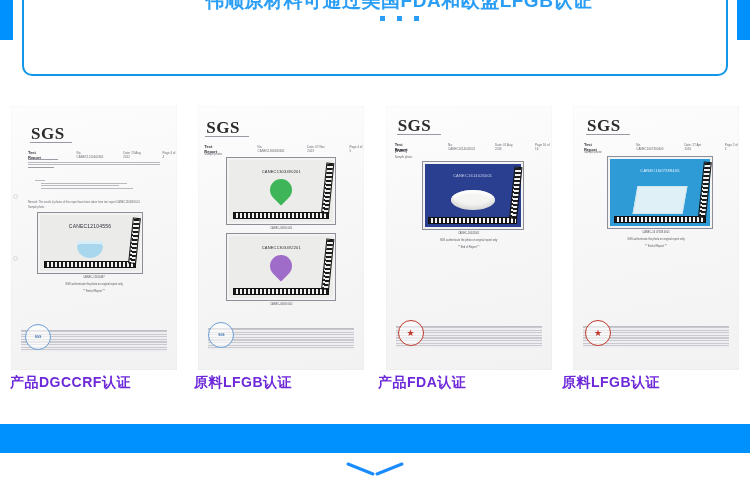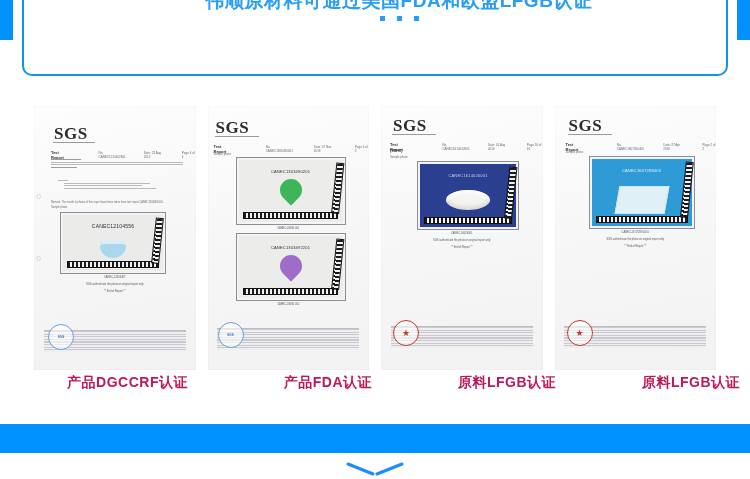--- a/index.html
+++ b/index.html
@@ -27,21 +27,21 @@
     display:flex; justify-content:center; gap:12px;
   }
   .dot{ width:5px; height:5px; background:#2a9df4; }
 
   .edge{ position:absolute; top:0; width:13px; height:40px; background:#0091ff; }
   .edge-l{ left:0; } .edge-r{ right:0; }
 
   
   .grid{
     position:absolute; left:0; top:104px; width:750px; height:268px;
-    display:flex; justify-content:space-between; padding:0 28px;
+    display:flex; justify-content:space-between; padding:0 5px;
   }
   .cert{
     width:178px; height:268px; background:#ffffff; position:relative;
     overflow:hidden; font-size:3px; color:#55555f;
   }
   .cert-paper{
     position:absolute; left:6px; top:2px; right:6px; bottom:2px;
     background:linear-gradient(170deg,#fdfdfd 0%,#f7f7f7 45%,#f2f2f3 100%);
     box-shadow:0 0 1px rgba(0,0,0,.18) inset;
   }
@@ -117,22 +117,22 @@
   }
   .stamp.blue{ border:1px solid #6b9fd4; color:#3a6ea8; background:rgba(255,255,255,.6); }
   .stamp.red{ border:1.5px solid #c0392b; color:#c0392b; background:rgba(255,255,255,.6); }
   .star{ color:#c0392b; font-size:9px; line-height:1; }
 
   .cap{
     position:absolute; top:374px; width:750px; display:flex;
     justify-content:space-between; padding:0 10px;
   }
   .cap span{
-    width:178px; text-align:right; font-size:14px; font-weight:bold;
-    color:#be185d; letter-spacing:.5px;
+    width:178px; text-align:left; font-size:14px; font-weight:bold;
+    color:#6d28d9; letter-spacing:.5px;
   }
 
   .bottom-bar{ position:absolute; left:0; top:424px; width:750px; height:29px; background:#0091ff; }
   .chev{ position:absolute; left:0; top:461px; width:750px; display:flex; justify-content:center; }
 </style>
 </head>
 <body>
 
 <div class="page">
 
@@ -301,22 +301,22 @@
         <div class="stamp red" style="left:12px; bottom:24px;">
           <span class="star">★</span>
         </div>
       </div>
     </div>
 
   </div>
 
   <div class="cap">
     <span>产品DGCCRF认证</span>
+    <span>原料LFGB认证</span>
     <span>产品FDA认证</span>
-    <span>原料LFGB认证</span>
     <span>原料LFGB认证</span>
   </div>
 
   <div class="bottom-bar"></div>
 
   <div class="chev">
     <svg width="70" height="18" viewBox="0 0 70 18">
       <path d="M8 3 L33 13" stroke="#1a8cff" stroke-width="3" stroke-linecap="round" fill="none"></path>
       <path d="M62 3 L37 13" stroke="#1a8cff" stroke-width="3" stroke-linecap="round" fill="none"></path>
     </svg>

